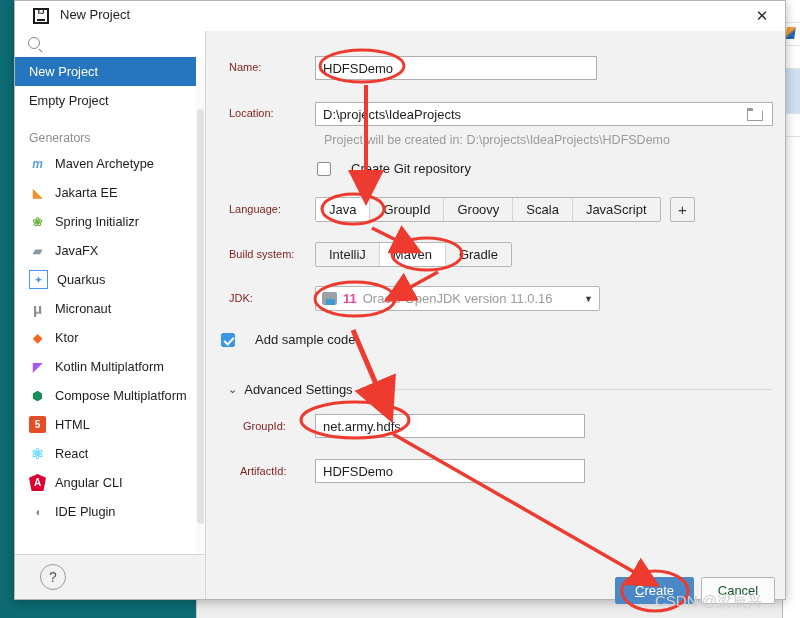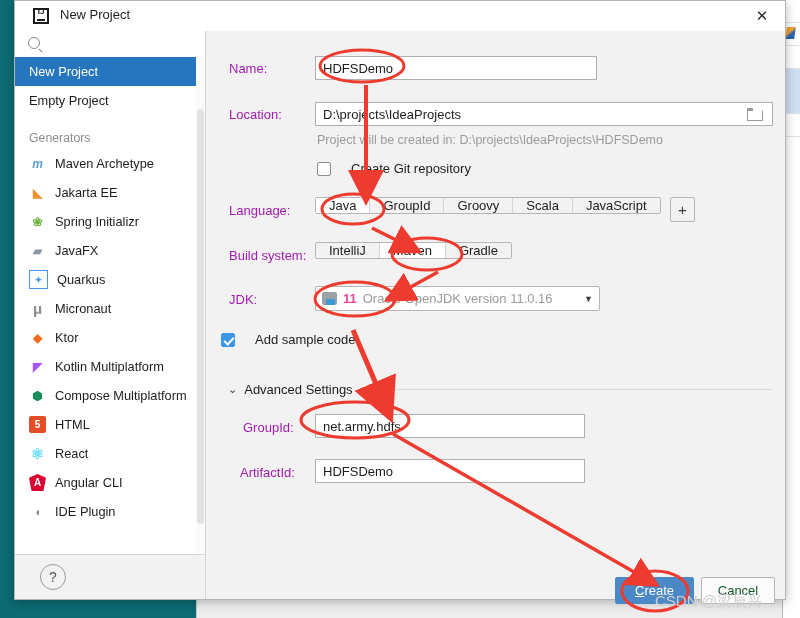--- a/index.html
+++ b/index.html
@@ -141,21 +141,21 @@
     display: flex; align-items: center; justify-content: center;
     font-size: 14px; cursor: pointer; background: #f2f2f2;
   }
 
   
   .main {
     position: absolute; left: 192px; top: 30px; right: 0; bottom: 0;
     background: #f2f2f2;
   }
   .form-label {
-    position: absolute; font-size: 13px; color: #a21caf;
+    position: absolute; font-size: 11px; color: #7f1d1d;
   }
   .tfield {
     position: absolute; background: #ffffff;
     border: 1px solid #b0b0b0; box-sizing: border-box;
     font-size: 13px; color: #1d1d1d;
     padding: 0 7px; outline: none;
     font-family: "Liberation Sans", sans-serif;
   }
   .hint {
     position: absolute; font-size: 12.5px; color: #9b9b9b;
@@ -170,21 +170,21 @@
   .cbox.checked::after {
     content: ""; position: absolute; left: 4px; top: 1px;
     width: 4px; height: 8px; border: solid #fff;
     border-width: 0 2px 2px 0; transform: rotate(43deg);
   }
   .cb-label { font-size: 13px; color: #1d1d1d; }
 
   .segmented {
     position: absolute; display: flex;
     border: 1px solid #b6b6b6; background: #ffffff;
-    height: 17px; box-sizing: border-box; border-radius: 2px; text-align: right;
+    height: 25px; box-sizing: border-box; border-radius: 2px; text-align: right;
   }
   .seg {
     display: flex; align-items: center; justify-content: center;
     padding: 0 13px; font-size: 13px; color: #1d1d1d;
     cursor: pointer; background: #f2f2f2;
     border-right: 1px solid #d4d4d4;
   }
   .seg:last-child { border-right: none; }
   .seg.active { background: #ffffff; }
   .plus-btn {
@@ -370,21 +370,21 @@
 
     <div class="main">
 
       <span class="form-label" style="left:22px; top:30px;">Name:</span>
       <input class="tfield" style="left: 108px; top: 25px; width: 282px; height: 24px;" value="HDFSDemo">
 
       <span class="form-label" style="left:22px; top:76px;">Location:</span>
       <input class="tfield" style="left: 108px; top: 71px; width: 458px; height: 24px;" value="D:\projects\IdeaProjects">
       <span class="folder-icon" style="left:540px; top:77px;"></span>
 
-      <span class="hint" style="left:110px; top:102px;">Project will be created in: D:\projects\IdeaProjects\HDFSDemo</span>
+      <span class="hint" style="left:117px; top:102px;">Project will be created in: D:\projects\IdeaProjects\HDFSDemo</span>
 
       <div class="cb-row" style="left:110px; top:130px;">
         <span class="cbox"></span>
         <span class="cb-label">Create Git repository</span>
       </div>
 
       <span class="form-label" style="left:22px; top:172px;">Language:</span>
       <div class="segmented" style="left:108px; top:166px;">
         <div class="seg active">Java</div>
         <div class="seg">GroupId</div>

